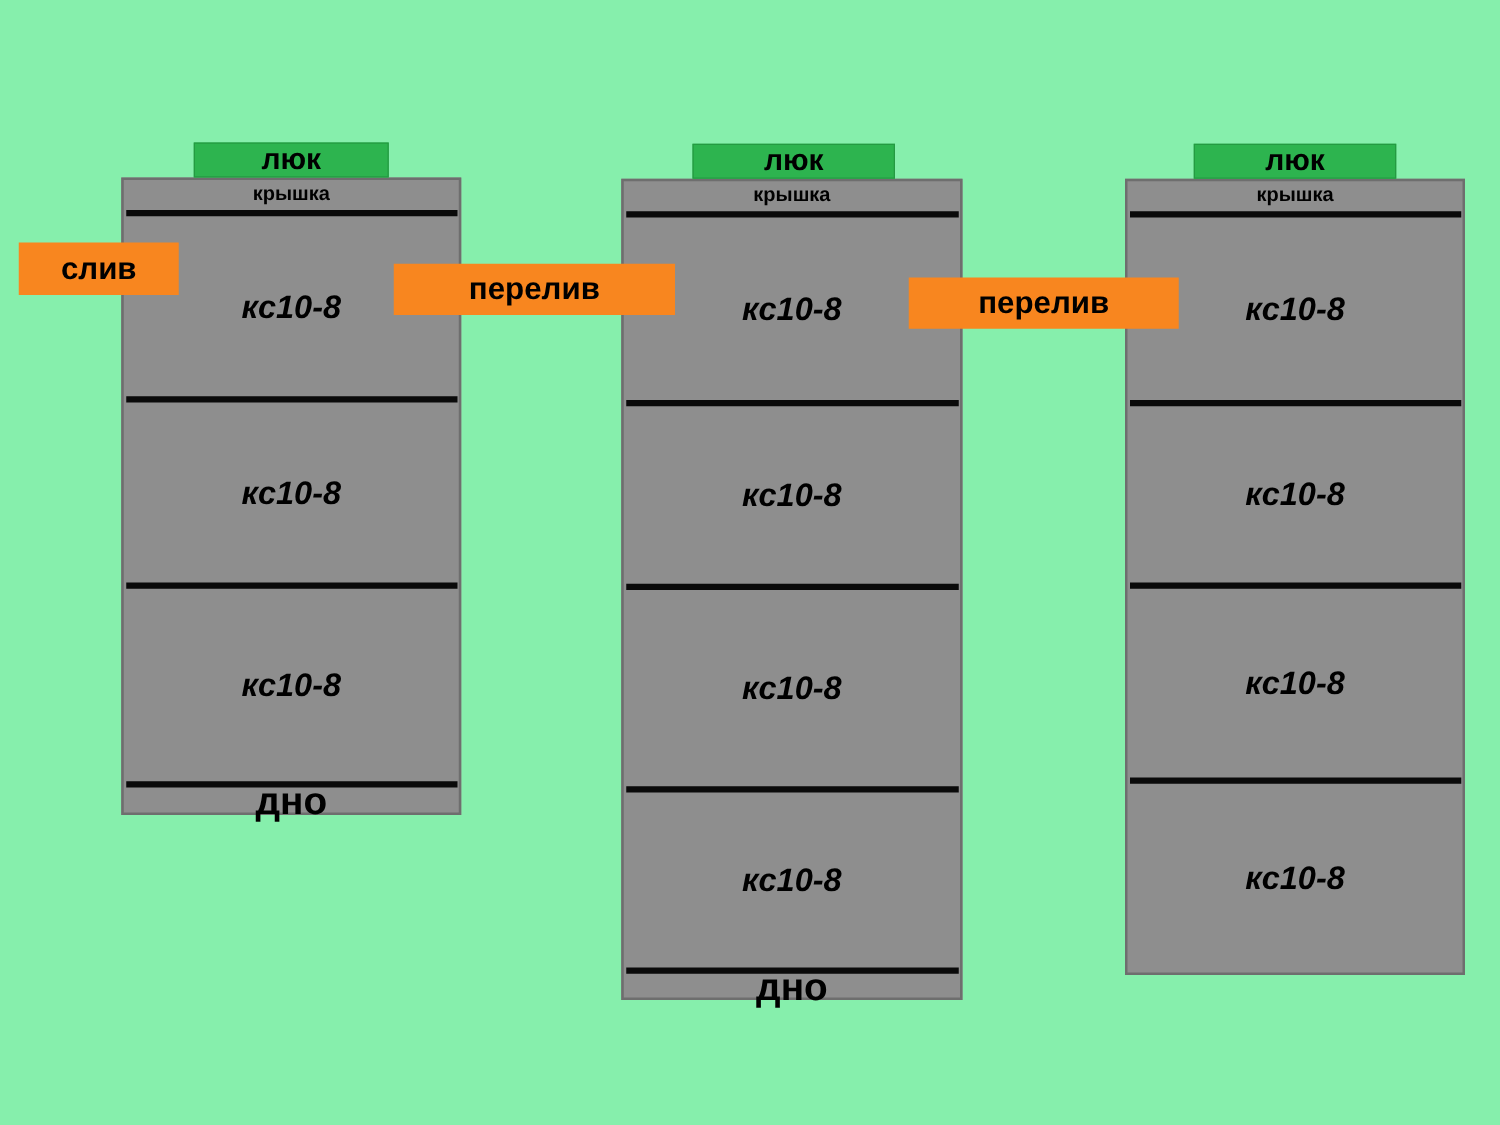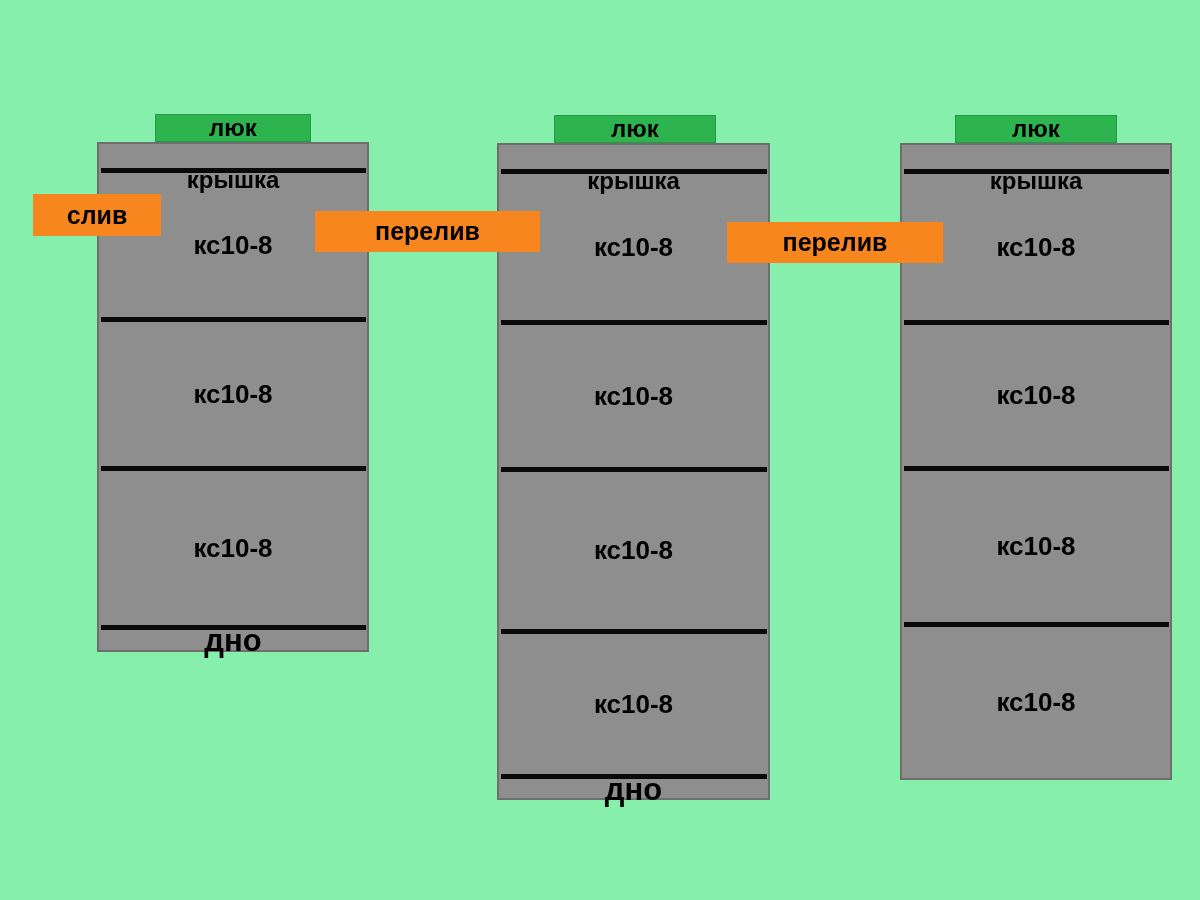--- a/index.html
+++ b/index.html
@@ -39,22 +39,22 @@
   }
   .sect {
     position: absolute;
     left: 0;
     right: 0;
     display: flex;
     align-items: center;
     justify-content: center;
     font-weight: bold;
   }
-  .lid-label   { font-size: 24px; margin-top: 24px; }
-  .ring-label  { font-size: 26px; }
+  .lid-label   { font-size: 16px; }
+  .ring-label  { font-size: 26px; font-style: italic; }
   .bottom-label{ font-size: 31px; }
   .hline {
     position: absolute;
     left: 2px;
     right: 1px;
     height: 5px;
     background: #0a0a0a;
     z-index: 2;
   }
   .connector {
@@ -108,17 +108,17 @@
     <div class="hline" style="top:24px;"></div>
     <div class="sect ring-label" style="top:29px; height:146px;">кс10-8</div>
     <div class="hline" style="top:175px;"></div>
     <div class="sect ring-label" style="top:180px; height:141px;">кс10-8</div>
     <div class="hline" style="top:321px;"></div>
     <div class="sect ring-label" style="top:326px; height:151px;">кс10-8</div>
     <div class="hline" style="top:477px;"></div>
     <div class="sect ring-label" style="top:482px; height:151px;">кс10-8</div>
   </div>
 
-  <div class="connector" style="left:33px; top:194px; width:128px; height:42px;">слив</div>
+  <div class="connector" style="left:15px; top:194px; width:128px; height:42px;">слив</div>
   <div class="connector" style="left:315px; top:211px; width:225px; height:41px;">перелив</div>
   <div class="connector" style="left:727px; top:222px; width:216px; height:41px;">перелив</div>
 
 </div>
 
 </body></html>

